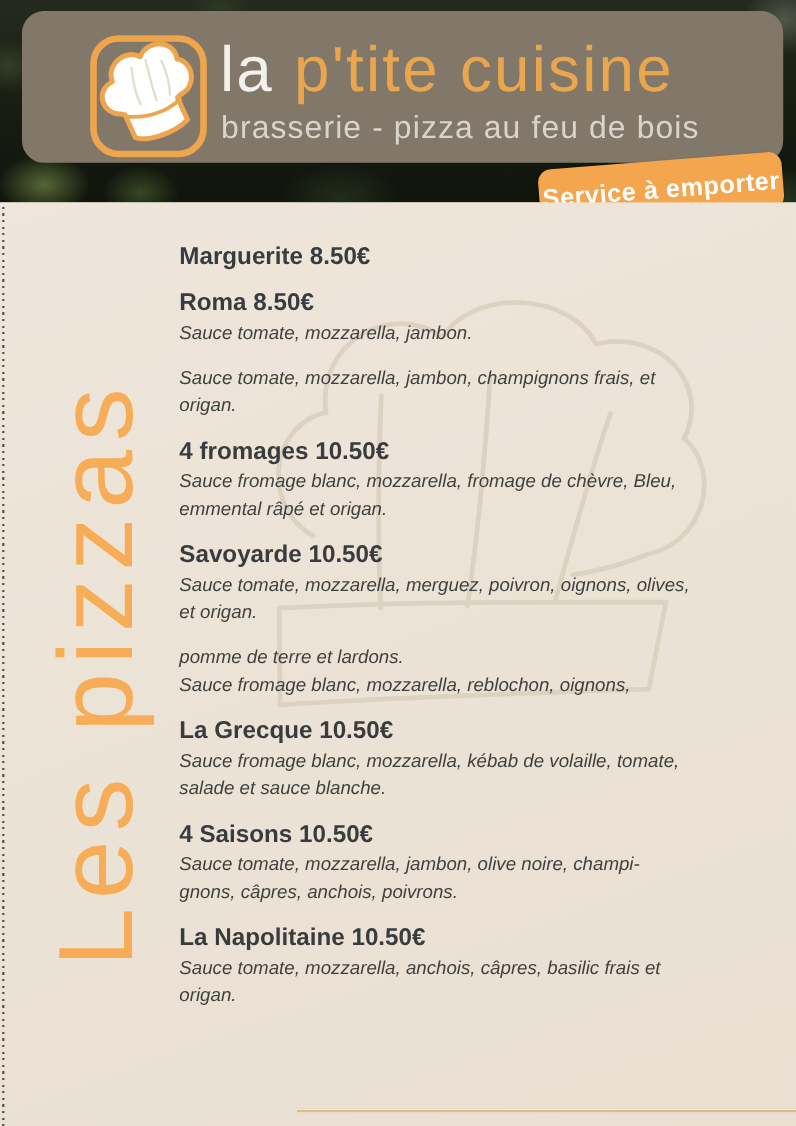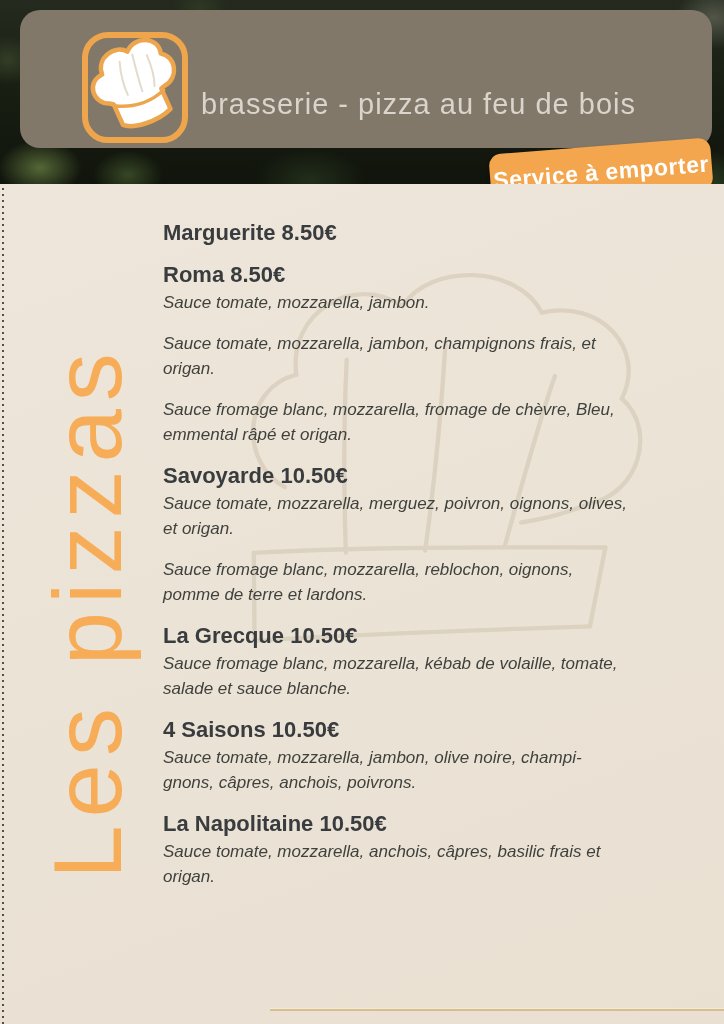--- a/index.html
+++ b/index.html
@@ -44,21 +44,21 @@
   }
   .title-line {
     position: absolute; left: 180px; top: 22px;
     font-size: 58px; line-height: 64px;
     letter-spacing: 2px; font-weight: 400;
     white-space: nowrap;
   }
   .title-white { color: #f3f1ec; }
   .title-orange { color: #eaa64d; }
   .subtitle-line {
-    position: absolute; left: 181px; top: 76px;
+    position: absolute; left: 181px; top: 88px;
     font-size: 29px; line-height: 36px;
     letter-spacing: 1px; color: #d9d5cc;
     white-space: nowrap;
     text-align: right;
   }
 
   
   .badge {
     position: absolute; left: 490px; top: 146px;
     width: 222px; height: 52px;
@@ -139,20 +139,23 @@
       <svg class="logo-hat-svg" viewBox="0 0 120 120">
         <g transform="rotate(-14 60 60)">
           <path d="M28,66 C12,62 10,40 28,36 C26,18 48,10 58,20 C68,6 92,12 90,30 C104,36 102,58 86,62 L82,64
                    L86,86 C70,96 44,96 36,90 L32,68 Z" fill="#ffffff" stroke="#eda64d" stroke-width="4.5" stroke-linejoin="round"></path>
           <path d="M34,70 C52,76 70,74 84,66" fill="none" stroke="#eda64d" stroke-width="3.5" stroke-linecap="round"></path>
           <path d="M48,28 C46,40 46,52 48,62 M62,24 C62,38 62,52 63,62 M76,28 C78,40 78,52 76,60" fill="none" stroke="#e3dbcb" stroke-width="2" stroke-linecap="round"></path>
         </g>
       </svg>
     </div>
 
+    <div class="title-line">
+      <span class="title-white">la </span><span class="title-orange">p'tite cuisine</span>
+    </div>
 
     <div class="subtitle-line">brasserie - pizza au feu de bois</div>
   </div>
 
   <div class="badge">
     <span>Service à emporter</span>
   </div>
 </div>
 
 <div class="paper"></div>
@@ -185,33 +188,34 @@
     <div class="item-desc-line">Sauce tomate, mozzarella, jambon.</div>
 
   </div>
 
   <div class="menu-item">
     <div class="item-desc-line">Sauce tomate, mozzarella, jambon, champignons frais, et</div>
     <div class="item-desc-line">origan.</div>
   </div>
 
   <div class="menu-item">
+    <div class="item-title"><span>4 fromages</span> <span>10.50€</span></div>
     <div class="item-desc-line">Sauce fromage blanc, mozzarella, fromage de chèvre, Bleu,</div>
     <div class="item-desc-line">emmental râpé et origan.</div>
   </div>
 
   <div class="menu-item">
     <div class="item-title"><span>Savoyarde</span> <span>10.50€</span></div>
     <div class="item-desc-line">Sauce tomate, mozzarella, merguez, poivron, oignons, olives,</div>
     <div class="item-desc-line">et origan.</div>
   </div>
 
   <div class="menu-item">
+    <div class="item-desc-line">pomme de terre et lardons.</div>
     <div class="item-desc-line">Sauce fromage blanc, mozzarella, reblochon, oignons,</div>
-    <div class="item-desc-line">pomme de terre et lardons.</div>
   </div>
 
   <div class="menu-item">
     <div class="item-title"><span>La Grecque</span> <span>10.50€</span></div>
     <div class="item-desc-line">Sauce fromage blanc, mozzarella, kébab de volaille, tomate,</div>
     <div class="item-desc-line">salade et sauce blanche.</div>
   </div>
 
   <div class="menu-item">
     <div class="item-title"><span>4 Saisons</span> <span>10.50€</span></div>

